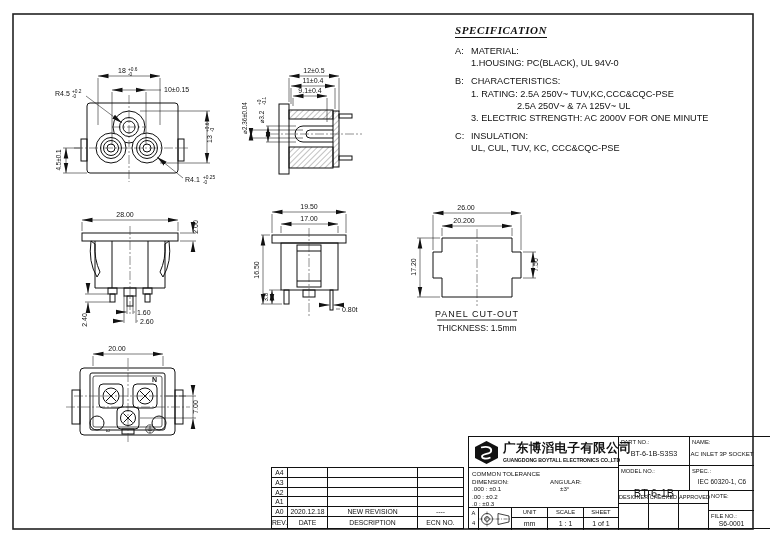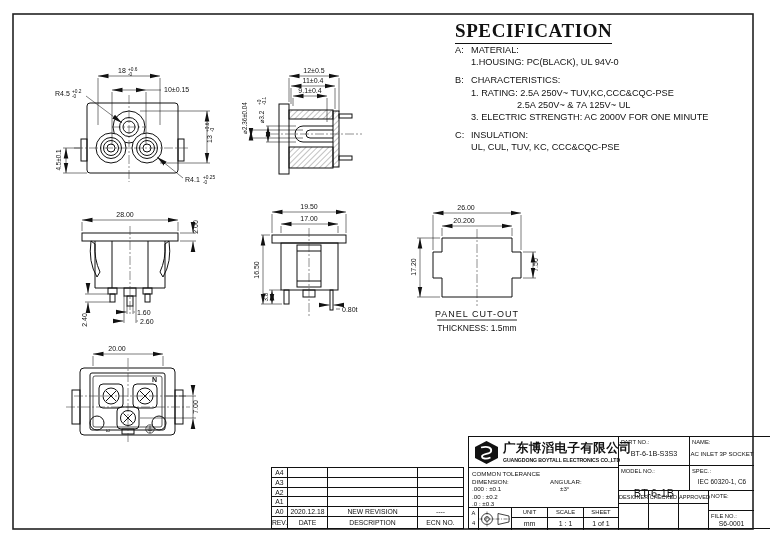--- a/index.html
+++ b/index.html
@@ -5,22 +5,22 @@
   html,body{margin:0;padding:0;background:#e8e8e8;}
   #page{position:relative;width:770px;height:544px;background:#ffffff;overflow:hidden;
         font-family:"Liberation Sans",sans-serif;color:#111;}
   svg text{font-family:"Liberation Sans",sans-serif;fill:#111;}
   .sdim{font-size:7px;}
   .sdim6{font-size:6.3px;}
   .stol{font-size:4.8px;}
   .slab{font-size:9px;}
   
   #spec{position:absolute;left:455px;top:20px;width:300px;}
-  #spec .title{display:inline-block;font-family:"Liberation Serif",serif;font-weight:bold;
-               font-size:19px;letter-spacing:.6px;border-bottom:1.6px solid #111;padding-bottom:1px;}
+  #spec .title{display:inline-block;font-family:"Liberation Serif",serif;font-weight:bold;font-style:italic;
+               font-size:11px;letter-spacing:.6px;border-bottom:1.6px solid #111;padding-bottom:1px;margin-bottom:7px;}
   #spec .row{font-size:9.2px;line-height:12.2px;white-space:nowrap;}
   #spec .sect{margin-top:6px;}
   #spec .lbl{display:inline-block;width:16px;}
   #spec .ind{padding-left:16px;}
   #spec .ind2{padding-left:62px;}
   
   #rev{position:absolute;left:271px;top:467px;width:193px;height:62px;border:1px solid #111;box-sizing:border-box;
        display:grid;grid-template-columns:16px 40px 90px 1fr;grid-template-rows:repeat(5,1fr) 11px;}
   #rev div{border-right:1px solid #111;border-bottom:1px solid #111;font-size:6.8px;line-height:9px;
            display:flex;align-items:center;justify-content:center;overflow:hidden;}

